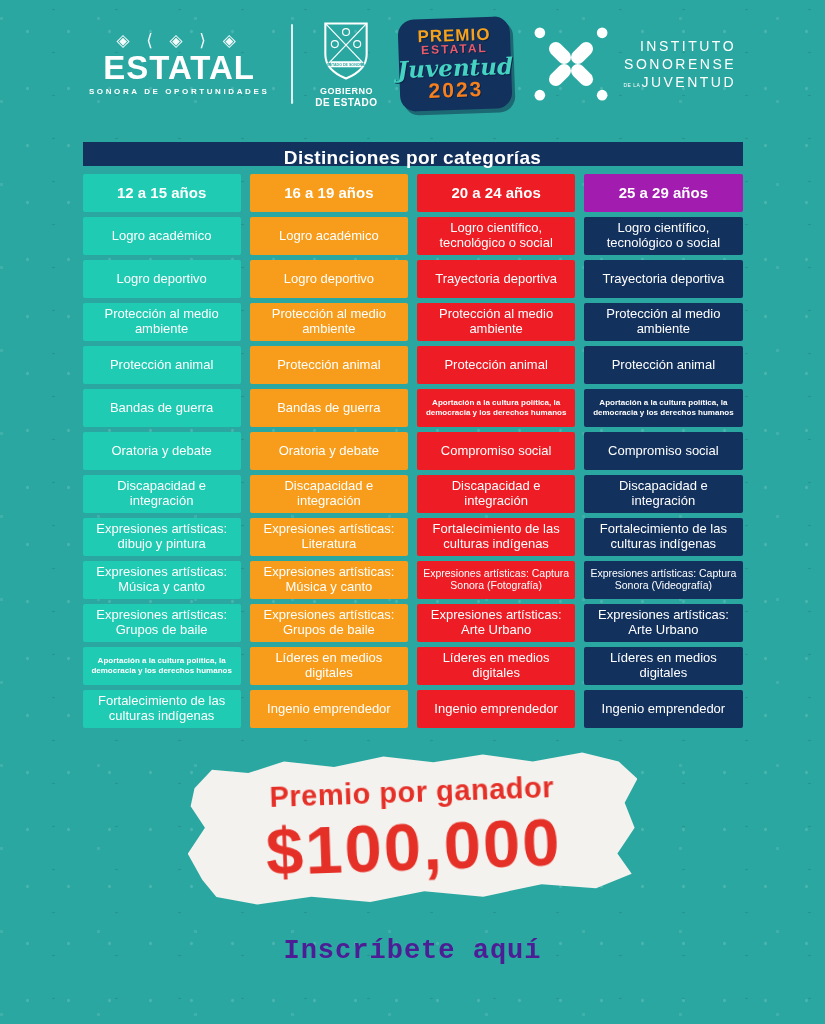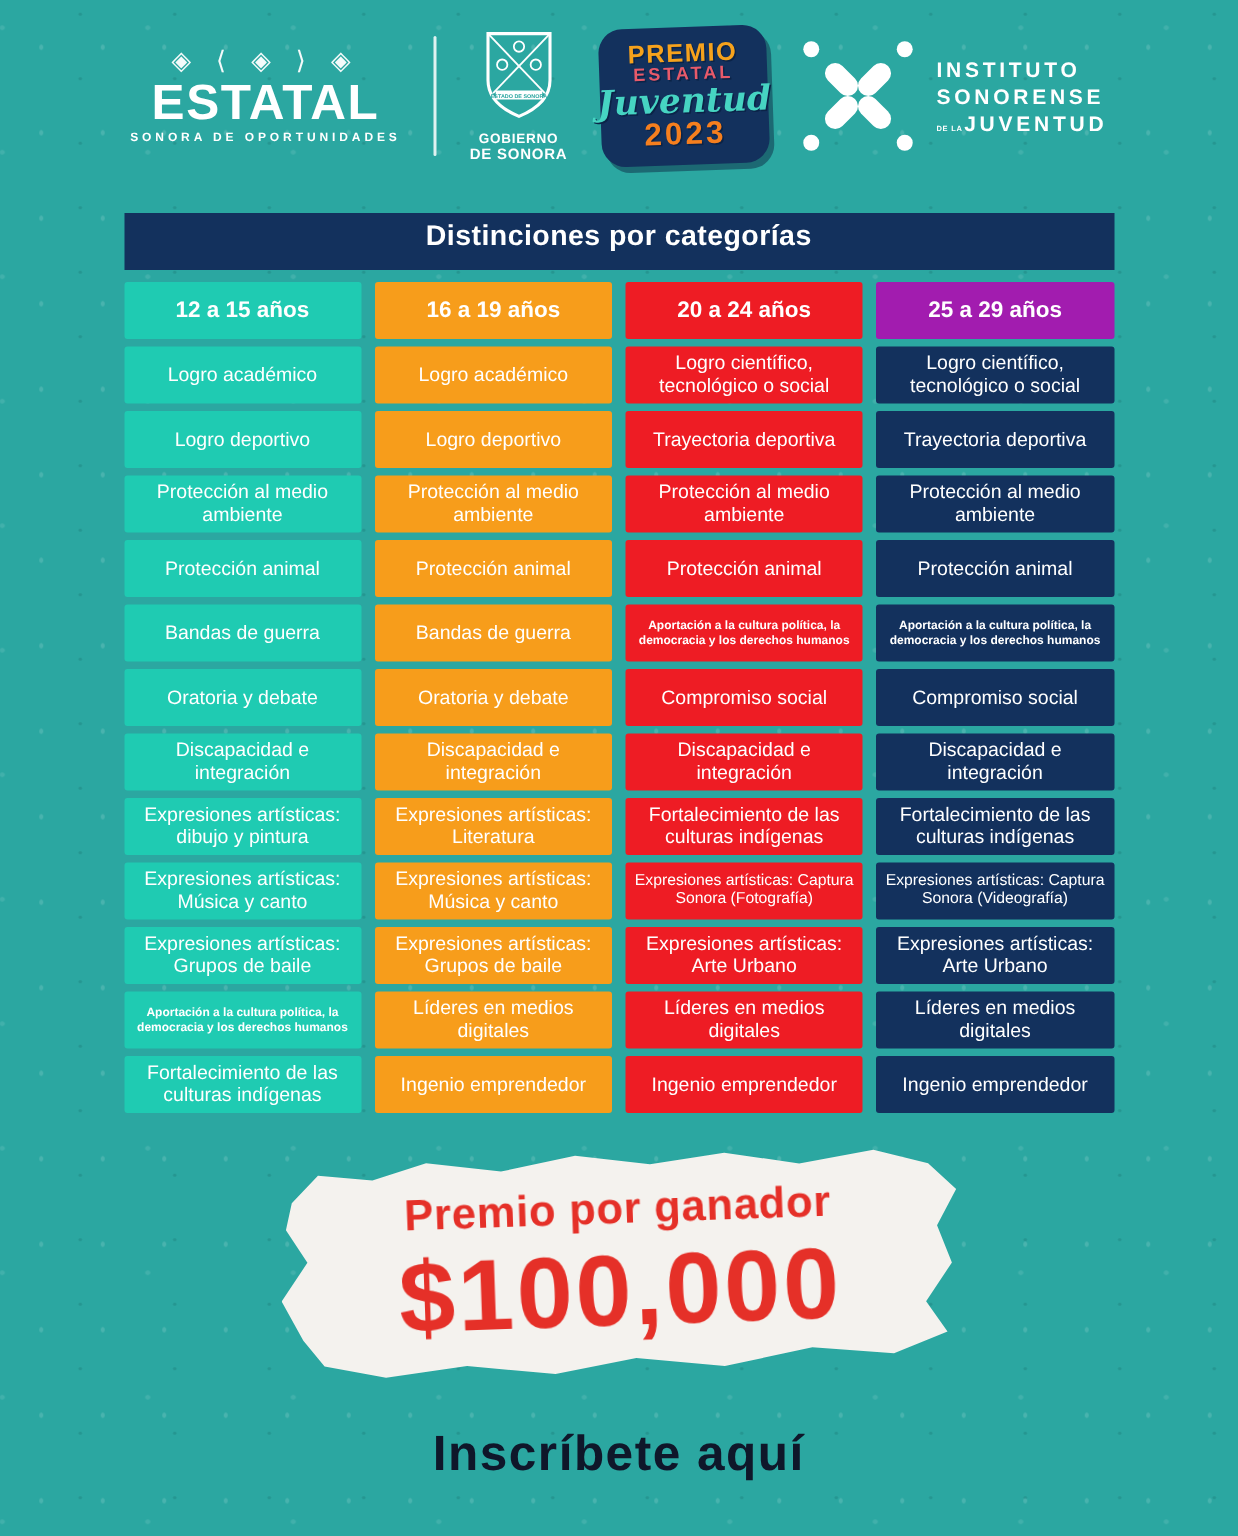--- a/index.html
+++ b/index.html
@@ -32,28 +32,28 @@
     background:#13315d; border-radius:16px; width:112px; height:92px;
     transform:rotate(-2deg); display:flex; flex-direction:column; align-items:center; justify-content:center;
     line-height:.95; box-shadow:3px 4px 0 rgba(10,30,60,.45);
   }
   .pl-premio { color:#f6a21c; font-weight:800; font-size:17px; letter-spacing:1px; text-shadow:1px 1px 0 #0b2347; }
   .pl-estatal { color:#e85a6a; font-weight:800; font-size:12px; letter-spacing:2px; text-shadow:1px 1px 0 #0b2347; }
   .pl-juventud { color:#46d4c2; font-style:italic; font-family:"DejaVu Serif", serif; font-weight:700; font-size:23px; margin:1px 0; text-shadow:1px 1px 0 #0b2347; }
   .pl-2023 { color:#f67f1e; font-weight:800; font-size:21px; letter-spacing:2px; text-shadow:1px 1px 0 #0b2347; }
 
   .isj { display:flex; align-items:center; gap:14px; }
-  .instituto { color:#fff; font-weight:700; font-size:14px; letter-spacing:2.5px; line-height:1.3; }
+  .instituto { color:#fff; font-weight:400; font-size:14px; letter-spacing:2.5px; line-height:1.3;text-align:right; }
   .dela { display:inline-block; font-size:5px; letter-spacing:.5px; line-height:1; vertical-align:baseline; margin-right:1px; }
 
   
   .table { width:660px; margin:30px auto 0; }
   .table-title {
     background:#13315d; color:#fff; text-align:center; font-weight:700; font-size:19px;
-    height:38px; line-height:32px; letter-spacing:.3px; margin-bottom:8px;
+    height:24px; line-height:32px; letter-spacing:.3px; margin-bottom:8px;
   }
   .grid { display:grid; grid-template-columns:repeat(4,1fr); column-gap:9px; row-gap:5px; }
   .cell {
     height:38px; display:flex; align-items:center; justify-content:center; text-align:center;
     color:#fff; font-size:13px; line-height:1.12; padding:2px 4px; border-radius:2px;
   }
   .cell.head { font-weight:700; font-size:15px; }
   .cell.sm { font-size:10.5px; }
   .cell.xs { font-size:8px; font-weight:700; line-height:1.25; }
 
@@ -64,21 +64,21 @@
     display:flex; flex-direction:column; align-items:center; justify-content:center;
     clip-path:polygon(2% 18%, 6% 6%, 14% 9%, 22% 2%, 33% 7%, 44% 1%, 55% 6%, 66% 2%, 77% 8%, 88% 3%, 96% 10%, 100% 22%, 97% 38%, 99% 55%, 95% 72%, 98% 86%, 90% 95%, 78% 91%, 65% 98%, 52% 93%, 40% 99%, 27% 94%, 15% 98%, 6% 92%, 3% 80%, 0% 62%, 4% 45%, 1% 30%);
     filter:drop-shadow(4px 6px 2px rgba(20,60,60,.35));
   }
   .prize-label { color:#e53028; font-weight:800; font-size:29px; letter-spacing:.5px; }
   .prize-amount { color:#e53028; font-weight:800; font-size:67px; letter-spacing:2px; line-height:1; margin-top:4px; }
 
   
   .footer { text-align:center; margin-top:34px; line-height:1.15; }
   .bio-link { color:#fff; font-weight:800; font-size:37px; letter-spacing:1px; display:block; text-decoration:none; }
-  .cta { color:#0f172a; font-weight:800; font-size:33px; letter-spacing:1px; }
+  .cta { color:#4c1d95; font-weight:800; font-size:27px; letter-spacing:1px;font-family:Liberation Mono, monospace; }
 </style>
 </head>
 <body>
 
 <div class="topbar">
 
   <div class="sonora-logo">
     <div class="sonora-glyphs">◈ ⟨ ◈ ⟩ ◈</div>
     <div class="sonora-name">ESTATAL</div>
     <div class="sonora-tagline">SONORA DE OPORTUNIDADES</div>
@@ -91,21 +91,21 @@
       <path d="M6 4 H54 V40 Q54 58 30 68 Q6 58 6 40 Z" fill="none" stroke="#fff" stroke-width="2.4"></path>
       <line x1="6" y1="4" x2="50" y2="50" stroke="#fff" stroke-width="1.4"></line>
       <line x1="54" y1="4" x2="10" y2="50" stroke="#fff" stroke-width="1.4"></line>
       <circle cx="30" cy="14" r="4" fill="none" stroke="#fff" stroke-width="1.4"></circle>
       <circle cx="17" cy="28" r="4" fill="none" stroke="#fff" stroke-width="1.4"></circle>
       <circle cx="43" cy="28" r="4" fill="none" stroke="#fff" stroke-width="1.4"></circle>
       <rect x="12" y="48" width="36" height="7" fill="#fff" rx="1"></rect>
       <text x="30" y="53.5" text-anchor="middle" font-size="4.2" font-weight="bold" fill="#2ba7a1" font-family="Liberation Sans, sans-serif">ESTADO DE SONORA</text>
     </svg>
     <div class="crest-text1">GOBIERNO</div>
-    <div class="crest-text2">DE SONORA</div>
+    <div class="crest-text2">DE ESTADO</div>
   </div>
 
   <div class="premio-logo">
     <div class="pl-premio">PREMIO</div>
     <div class="pl-estatal">ESTATAL</div>
     <div class="pl-juventud">Juventud</div>
     <div class="pl-2023">2023</div>
   </div>
 
   <div class="isj">

